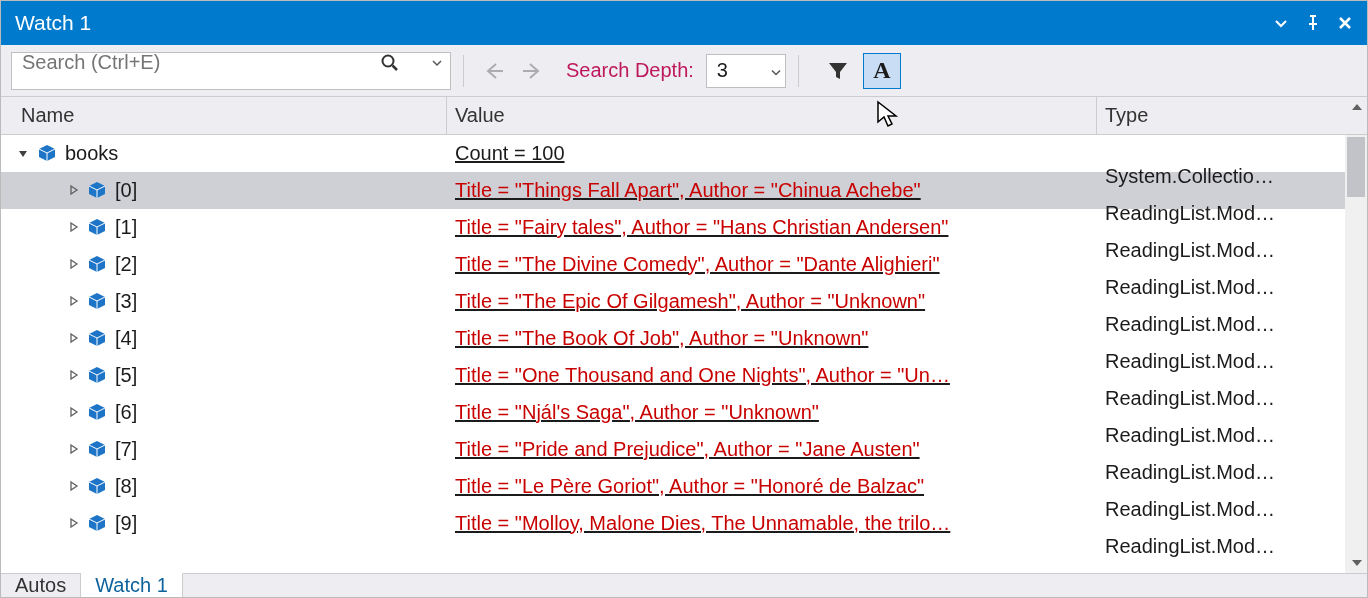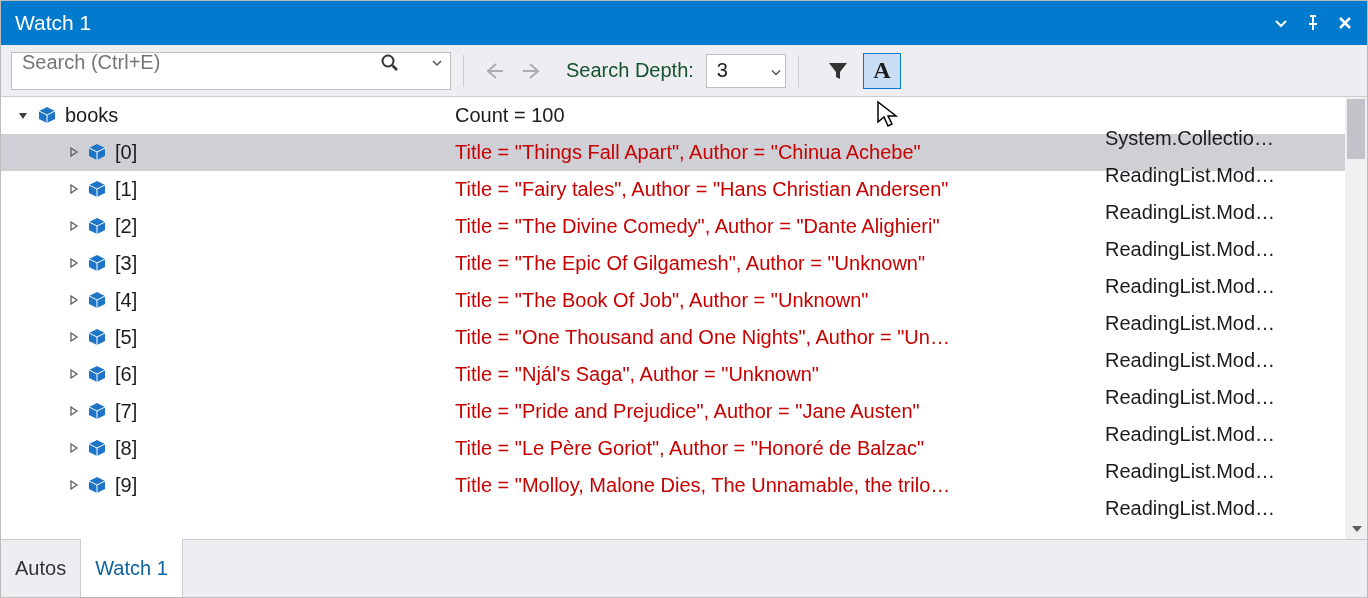--- a/index.html
+++ b/index.html
@@ -73,21 +73,21 @@
     display: flex; align-items: center; justify-content: center;
     cursor: pointer;
     margin-left: 2px;
   }
   .tb-sep { width: 1px; height: 32px; background: #ccc; margin: 0 6px; }
   .nav-btn {
     width: 34px; height: 34px;
     display:flex;align-items:center;justify-content:center;
     opacity: .35;
   }
-  .depth-label { font-size: 20px; color: #14532d; margin: 0 6px 0 10px; }
+  .depth-label { font-size: 20px; color: #be185d; margin: 0 6px 0 10px; }
   .depth-input {
     width: 80px; height: 34px;
     border: 1px solid #bfbfbf;
     background: #fff;
     display: flex; align-items: center;
     padding-left: 10px;
     font-size: 20px;
     position: relative;
   }
   .depth-input .chev-sm {
@@ -149,21 +149,21 @@
     overflow: hidden;
     position: relative;
   }
   .row {
     height: 37px;
     display: flex;
     align-items: center;
     border-bottom: 1px solid transparent;
   }
   .row .cell-name { width: 446px; display:flex; align-items:center; height: 100%;}
-  .row .cell-value { width: 650px; padding-left: 8px; padding-right: 6px; height: 100%; display:flex;align-items:center; white-space: nowrap; overflow: hidden; text-overflow: ellipsis; }
+  .row .cell-value { width: 650px; padding-left: 8px; padding-right: 6px; height: 100%; display:flex;align-items:center; white-space: nowrap; overflow: hidden; text-overflow: ellipsis; text-decoration: underline; }
   .row .cell-type { flex: 1; padding-left: 8px; height: 100%; display:flex;align-items:center; white-space: nowrap; overflow: hidden; text-overflow: ellipsis; padding-right: 48px; margin-top: 46px;}
   .row.selected { background: #cfcfd6; }
   .val-red { color: #c80000; }
   .indent0 { padding-left: 14px; }
   .indent1 { padding-left: 64px; }
   .expander {
     width: 16px; height: 16px; margin-right: 6px;
     display:flex;align-items:center;justify-content:center;
     cursor: pointer;
   }
@@ -183,21 +183,21 @@
     width: 18px;
     height: 60px;
     background: #c2c3c9;
   }
   .scroll-down {
     position: absolute; right: 2px; bottom: 2px;
   }
 
   
   .tabs {
-    height: 58px;
+    height: 24px;
     background: #eeeef2;
     border-top: 1px solid #ccc;
     display: flex;
     align-items: stretch;
   }
   .tab {
     padding: 0 14px;
     display:flex;align-items:center;
     font-size: 20px;
     color: #333;
@@ -276,20 +276,30 @@
       </svg>
   </span>
   <span class="format-btn">A</span>
 </div>
 
 <svg class="cursor-img" width="24" height="28" viewBox="0 0 24 28">
   <path d="M2 2 L2 22 L8 17 L12 26 L16 24 L12 16 L20 16 Z" fill="#fff" stroke="#000" stroke-width="1.5"></path>
 </svg>
 
 <div class="grid">
+  <div class="grid-header">
+    <div class="col-name">Name</div>
+    <div class="col-value">Value</div>
+    <div class="col-type">
+      <span>Type</span>
+      <svg class="scroll-up" width="16" height="16" viewBox="0 0 16 16">
+          <path d="M3 11 L8 5 L13 11 Z" fill="#606060"></path>
+        </svg>
+    </div>
+  </div>
 
   <div class="rows">
     <div class="scroll-track">
       <div class="scroll-thumb"></div>
       <svg class="scroll-down" width="16" height="16" viewBox="0 0 16 16">
           <path d="M3 5 L8 11 L13 5 Z" fill="#606060"></path>
         </svg>
     </div>
 
     <div class="row">

